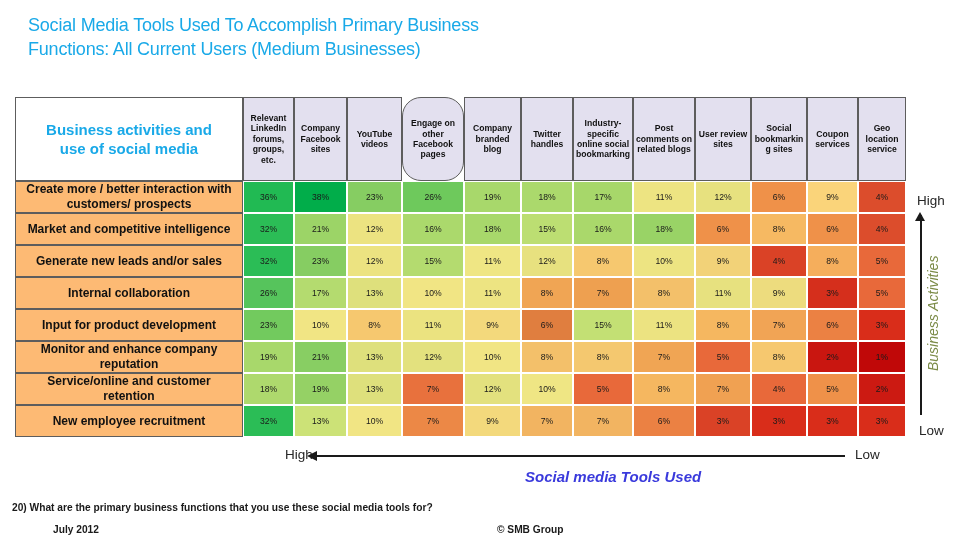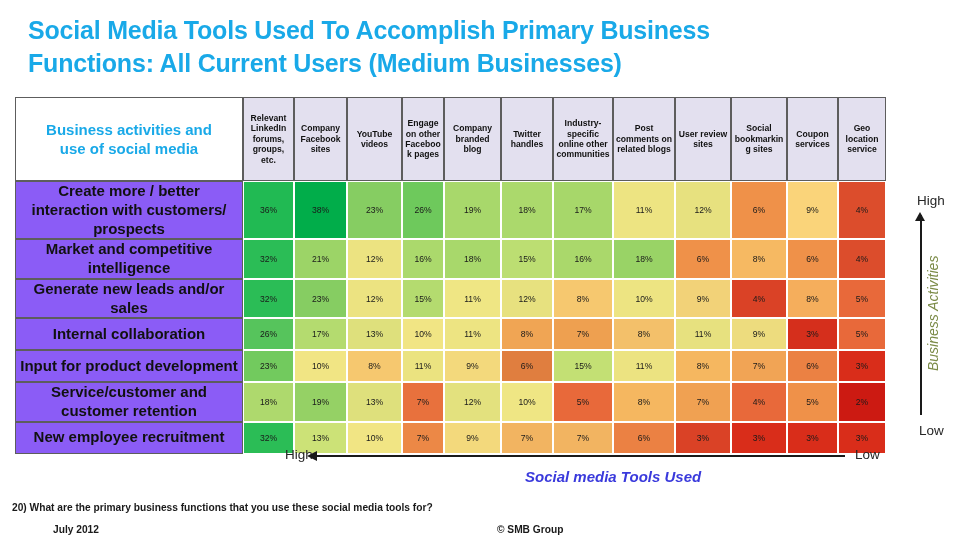--- a/index.html
+++ b/index.html
@@ -13,22 +13,22 @@
     position: relative;
     width: 953px; height: 545px;
     background: #ffffff;
   }
 
   
   .title {
     position: absolute;
     left: 28px; top: 14px;
     width: 820px;
-    font-size: 25px;
-    font-weight: bold;
+    font-size: 18px;
+    font-weight: normal;
     color: #19a9e8;
     line-height: 1.33;
     letter-spacing: -0.2px;
   }
   .title span { display: block; }
 
   
   .matrix {
     position: absolute;
     left: 15px; top: 97px;
@@ -66,23 +66,23 @@
     line-height: 1.22;
     box-sizing: border-box;
     height: 84px;
     padding: 1px 1px !important;
     word-wrap: break-word;
     overflow-wrap: anywhere;
   }
 
   
   .rowhead {
-    background: #8b5cf6;
+    background: #fdba74;
     border: 1.2px solid #5d5d5d;
-    font-size: 15px;
+    font-size: 12px;
     font-weight: bold;
     color: #111111;
     line-height: 1.25;
     height: 32px;
     box-sizing: border-box;
     padding: 0 4px !important;
   }
 
   
   .cell {
@@ -207,24 +207,24 @@
   <table class="matrix">
     <thead>
       <tr>
         <th class="corner">
           <div>Business activities and</div>
           <div>use of social media</div>
         </th>
       <th class="colhead" style="width: 51px;">Relevant LinkedIn forums, groups, etc.</th>
           <th class="colhead" style="width: 53px;">Company Facebook sites</th>
           <th class="colhead" style="width: 55px;">YouTube videos</th>
-          <th class="colhead" style="width: 42px;">Engage on other Facebook pages</th>
+          <th class="colhead" style="width: 62px; border-radius: 19px;">Engage on other Facebook pages</th>
           <th class="colhead" style="width: 57px;">Company branded blog</th>
           <th class="colhead" style="width: 52px;">Twitter handles</th>
-          <th class="colhead" style="width: 60px;">Industry-specific online other communities</th>
+          <th class="colhead" style="width: 60px;">Industry-specific online social bookmarking</th>
           <th class="colhead" style="width: 62px;">Post comments on related blogs</th>
           <th class="colhead" style="width: 56px;">User review sites</th>
           <th class="colhead" style="width: 56px;">Social bookmarking sites</th>
           <th class="colhead" style="width: 51px;">Coupon services</th>
           <th class="colhead" style="width: 48px;">Geo location service</th>
         </tr>
     </thead>
     <tbody>
         <tr>
           <td class="rowhead">Create more / better interaction with customers/ prospects</td>
@@ -295,21 +295,36 @@
           <td class="cell" style="background: rgb(243, 217, 124);">9%</td>
           <td class="cell" style="background: rgb(224, 126, 63);">6%</td>
           <td class="cell" style="background: rgb(195, 224, 116);">15%</td>
           <td class="cell" style="background: rgb(236, 227, 129);">11%</td>
           <td class="cell" style="background: rgb(245, 183, 96);">8%</td>
           <td class="cell" style="background: rgb(241, 164, 85);">7%</td>
           <td class="cell" style="background: rgb(235, 129, 67);">6%</td>
           <td class="cell" style="background: rgb(217, 45, 26);">3%</td>
         </tr>
         <tr>
-          <td class="rowhead">Service/customer and customer retention</td>
+          <td class="rowhead">Monitor and enhance company reputation</td>
+          <td class="cell" style="background: rgb(168, 216, 107);">19%</td>
+          <td class="cell" style="background: rgb(136, 206, 99);">21%</td>
+          <td class="cell" style="background: rgb(222, 224, 124);">13%</td>
+          <td class="cell" style="background: rgb(227, 225, 126);">12%</td>
+          <td class="cell" style="background: rgb(241, 229, 132);">10%</td>
+          <td class="cell" style="background: rgb(243, 192, 106);">8%</td>
+          <td class="cell" style="background: rgb(244, 200, 111);">8%</td>
+          <td class="cell" style="background: rgb(240, 165, 84);">7%</td>
+          <td class="cell" style="background: rgb(232, 105, 58);">5%</td>
+          <td class="cell" style="background: rgb(246, 200, 111);">8%</td>
+          <td class="cell" style="background: rgb(201, 22, 16);">2%</td>
+          <td class="cell" style="background: rgb(192, 8, 8);">1%</td>
+        </tr>
+        <tr>
+          <td class="rowhead">Service/online and customer retention</td>
           <td class="cell" style="background: rgb(174, 217, 109);">18%</td>
           <td class="cell" style="background: rgb(149, 209, 101);">19%</td>
           <td class="cell" style="background: rgb(222, 224, 124);">13%</td>
           <td class="cell" style="background: rgb(232, 113, 61);">7%</td>
           <td class="cell" style="background: rgb(227, 225, 126);">12%</td>
           <td class="cell" style="background: rgb(239, 230, 132);">10%</td>
           <td class="cell" style="background: rgb(232, 105, 58);">5%</td>
           <td class="cell" style="background: rgb(245, 183, 96);">8%</td>
           <td class="cell" style="background: rgb(240, 161, 82);">7%</td>
           <td class="cell" style="background: rgb(232, 105, 58);">4%</td>

